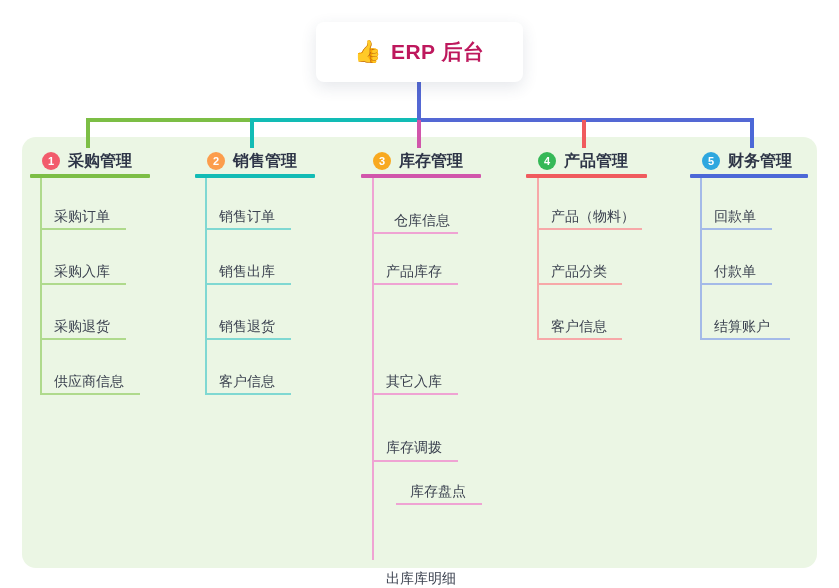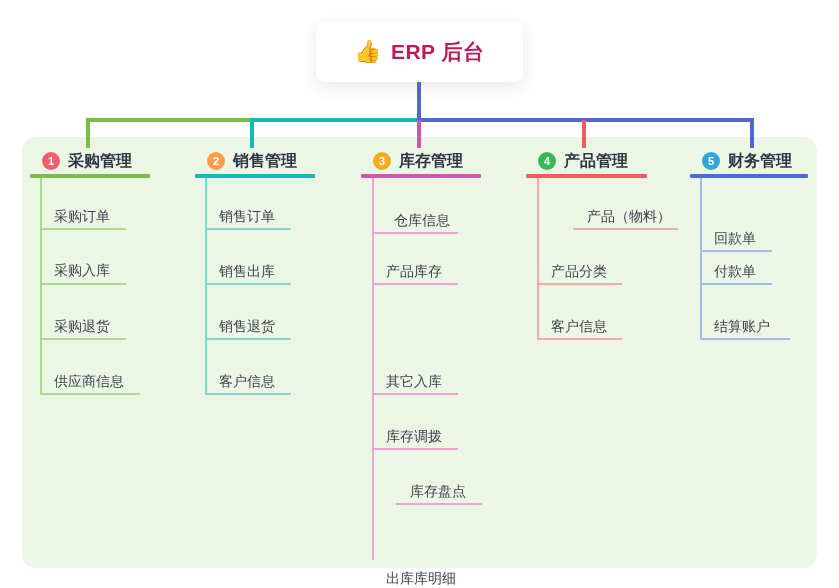--- a/index.html
+++ b/index.html
@@ -76,21 +76,21 @@
   <div class="branch-header" style="left:42px;top:150px;">
     <span class="badge" style="background:#F25C6C;">1</span>
     <span class="branch-label">采购管理</span>
   </div>
   <div class="branch-underline c-b1" style="left:30px;top:174px;width:120px;"></div>
   <div class="spine c-b1l" style="left:40px;top:178px;height:217px;"></div>
   <div class="child" style="left:40px;top:204px;">
     <div class="child-label">采购订单</div>
     <div class="child-line c-b1l" style="width:86px;"></div>
   </div>
-  <div class="child" style="left:40px;top:259px;font-family:Liberation Serif, serif;">
+  <div class="child" style="left:40px;top:259px;">
     <div class="child-label">采购入库</div>
     <div class="child-line c-b1l" style="width:86px;"></div>
   </div>
   <div class="child" style="left:40px;top:314px;">
     <div class="child-label">采购退货</div>
     <div class="child-line c-b1l" style="width:86px;"></div>
   </div>
   <div class="child" style="left:40px;top:369px;">
     <div class="child-label">供应商信息</div>
     <div class="child-line c-b1l" style="width:100px;"></div>
@@ -130,59 +130,59 @@
     <div class="child-line c-b3l" style="width:86px;"></div>
   </div>
   <div class="child" style="left:372px;top:259px;">
     <div class="child-label">产品库存</div>
     <div class="child-line c-b3l" style="width:86px;"></div>
   </div>
   <div class="child" style="left:372px;top:369px;">
     <div class="child-label">其它入库</div>
     <div class="child-line c-b3l" style="width:86px;"></div>
   </div>
-  <div class="child" style="left:372px;top:424px;">
+  <div class="child" style="left:372px;top:436px;font-family:Liberation Serif, serif;">
     <div class="child-label">库存调拨</div>
     <div class="child-line c-b3l" style="width:86px;"></div>
   </div>
   <div class="child" style="left:372px;top:479px;margin-left:24px;">
     <div class="child-label">库存盘点</div>
     <div class="child-line c-b3l" style="width:86px;"></div>
   </div>
   <div class="child" style="left:372px;top:566px;">
     <div class="child-label">出库库明细</div>
     <div class="child-line c-b3l" style="width:97px;"></div>
   </div>
 
   <div class="branch-header" style="left:538px;top:150px;">
     <span class="badge" style="background:#35B857;">4</span>
     <span class="branch-label">产品管理</span>
   </div>
   <div class="branch-underline c-b4" style="left:526px;top:174px;width:121px;"></div>
   <div class="spine c-b4l" style="left:537px;top:178px;height:162px;"></div>
-  <div class="child" style="left:537px;top:204px;padding-left:36px;">
+  <div class="child" style="left:537px;top:204px;">
     <div class="child-label">产品（物料）</div>
     <div class="child-line c-b4l" style="width:105px;"></div>
   </div>
   <div class="child" style="left:537px;top:259px;">
     <div class="child-label">产品分类</div>
     <div class="child-line c-b4l" style="width:85px;"></div>
   </div>
   <div class="child" style="left:537px;top:314px;">
     <div class="child-label">客户信息</div>
     <div class="child-line c-b4l" style="width:85px;"></div>
   </div>
 
   <div class="branch-header" style="left:702px;top:150px;">
     <span class="badge" style="background:#2EA7DF;">5</span>
     <span class="branch-label">财务管理</span>
   </div>
   <div class="branch-underline c-b5" style="left:690px;top:174px;width:118px;"></div>
   <div class="spine c-b5l" style="left:700px;top:178px;height:162px;"></div>
-  <div class="child" style="left:700px;top:204px;margin-top:22px;">
+  <div class="child" style="left:700px;top:204px;">
     <div class="child-label">回款单</div>
     <div class="child-line c-b5l" style="width:72px;"></div>
   </div>
   <div class="child" style="left:700px;top:259px;">
     <div class="child-label">付款单</div>
     <div class="child-line c-b5l" style="width:72px;"></div>
   </div>
   <div class="child" style="left:700px;top:314px;">
     <div class="child-label">结算账户</div>
     <div class="child-line c-b5l" style="width:90px;"></div>

